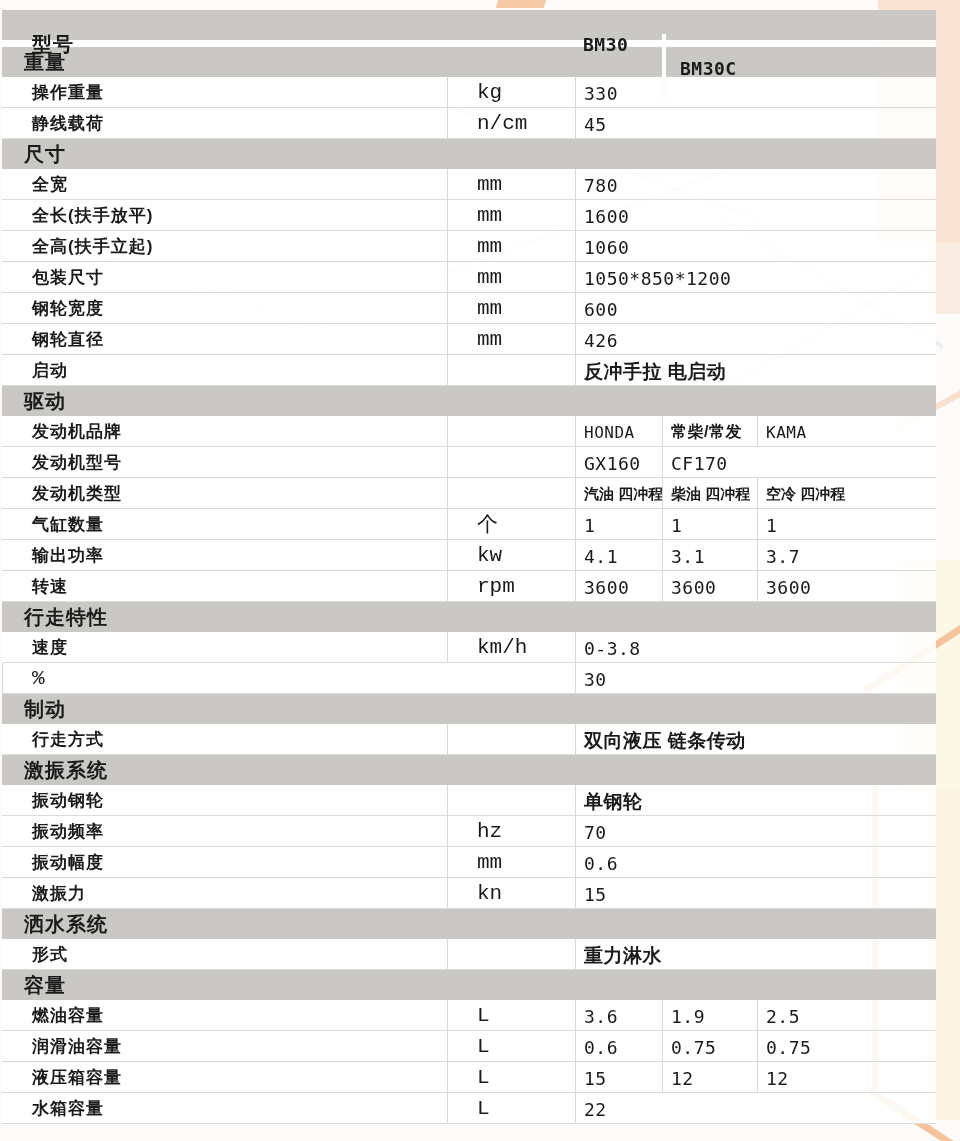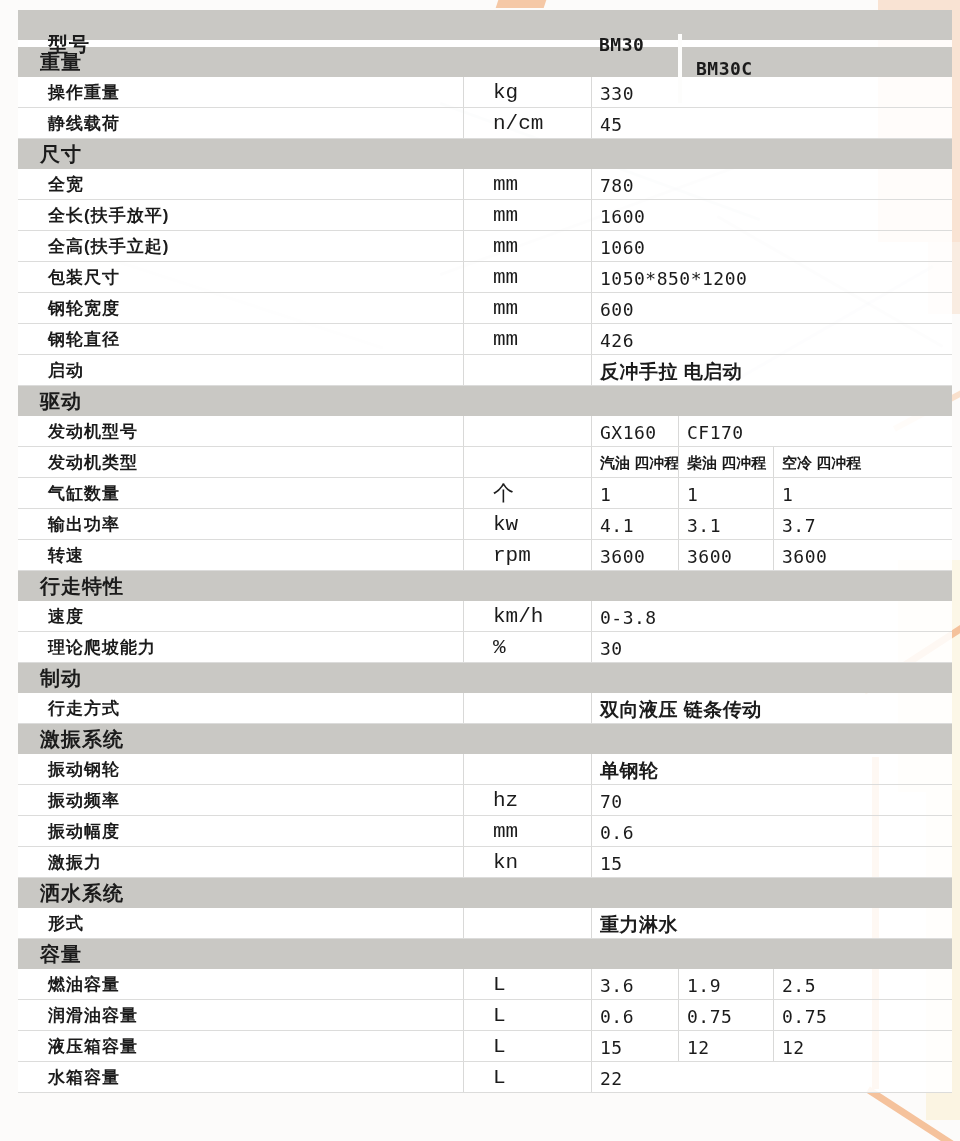--- a/index.html
+++ b/index.html
@@ -28,21 +28,21 @@
   .d-peach-diag-down{left:868px;top:1086px;width:128px;height:7px;background:#f5c29c;transform:rotate(33deg);transform-origin:left center;}
   .d-peach-diag-mid{left:888px;top:400px;width:110px;height:6px;background:#f9e0cc;transform:rotate(-28deg);}
   .d-wm1{left:430px;top:160px;width:340px;height:3px;background:rgba(185,193,210,0.32);transform:rotate(20deg);}
   .d-wm2{left:430px;top:215px;width:340px;height:3px;background:rgba(185,193,210,0.28);transform:rotate(-20deg);}
   .d-wm3{left:700px;top:280px;width:260px;height:3px;background:rgba(185,193,210,0.30);transform:rotate(30deg);}
   .d-wm4{left:690px;top:330px;width:260px;height:3px;background:rgba(185,193,210,0.25);transform:rotate(-30deg);}
   .d-wm5{left:90px;top:300px;width:300px;height:3px;background:rgba(200,205,215,0.18);transform:rotate(18deg);}
 
   
   .spec-table{
-    position:absolute;left:18px;top:10px;width:934px;z-index:1;
+    position:absolute;left:2px;top:10px;width:934px;z-index:1;
   }
   .grid{
     display:grid;
     grid-template-columns:445px 128px 87px 95px 1fr;
   }
   .model-row{
     height:30px;background:var(--bar);
     align-items:center;
   }
   .gap{height:7px;background:rgba(255,255,255,0.88);}
@@ -143,20 +143,27 @@
       <div class="cell c-unit">mm</div>
       <div class="cell c-val spanv">426</div>
     </div>
     <div class="row grid">
       <div class="cell c-label">启动</div>
       <div class="cell c-unit"></div>
       <div class="cell c-val spanv cjk">反冲手拉 电启动</div>
     </div>
     <div class="section-bar">驱动</div>
     <div class="row grid">
+      <div class="cell c-label">发动机品牌</div>
+      <div class="cell c-unit"></div>
+      <div class="cell c-val sz-sm">HONDA</div>
+      <div class="cell c-val cjk sz-sm">常柴/常发</div>
+      <div class="cell c-val sz-sm">KAMA</div>
+    </div>
+    <div class="row grid">
       <div class="cell c-label">发动机型号</div>
       <div class="cell c-unit"></div>
       <div class="cell c-val">GX160</div>
       <div class="cell c-val">CF170</div>
     </div>
     <div class="row grid">
       <div class="cell c-label">发动机类型</div>
       <div class="cell c-unit"></div>
       <div class="cell c-val cjk sz-xs">汽油 四冲程</div>
       <div class="cell c-val cjk sz-xs">柴油 四冲程</div>
@@ -183,21 +190,20 @@
       <div class="cell c-val">3600</div>
       <div class="cell c-val">3600</div>
     </div>
     <div class="section-bar">行走特性</div>
     <div class="row grid">
       <div class="cell c-label">速度</div>
       <div class="cell c-unit">km/h</div>
       <div class="cell c-val spanv">0-3.8</div>
     </div>
     <div class="row grid">
-      <div class="cell c-label">理论爬坡能力</div>
       <div class="cell c-unit">%</div>
       <div class="cell c-val spanv">30</div>
     </div>
     <div class="section-bar">制动</div>
     <div class="row grid">
       <div class="cell c-label">行走方式</div>
       <div class="cell c-unit"></div>
       <div class="cell c-val spanv cjk">双向液压 链条传动</div>
     </div>
     <div class="section-bar">激振系统</div>

